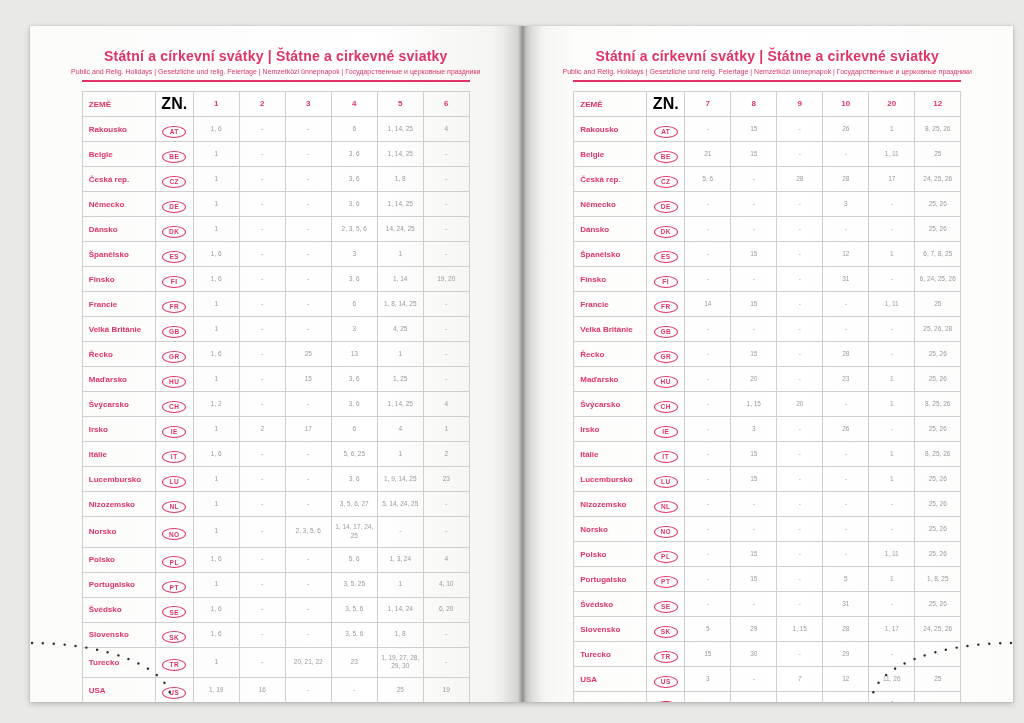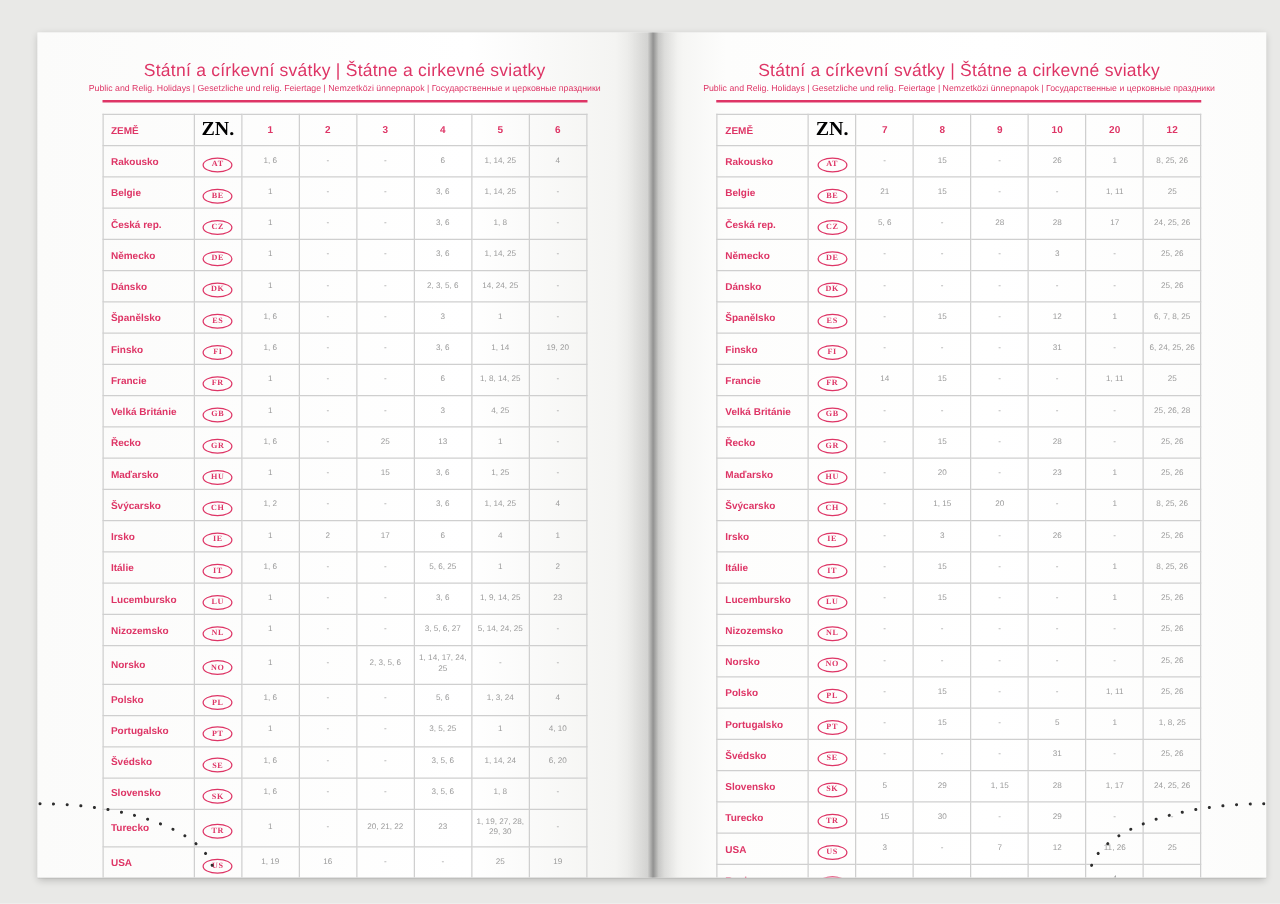--- a/index.html
+++ b/index.html
@@ -31,21 +31,21 @@
   .page-right{background:linear-gradient(to right,#c9c9c7 0%,#e9e9e7 2%,#f6f6f4 5%,#fdfdfc 12%,#ffffff 55%,#fcfcfb 100%);}
   .spine{
     position:absolute; left:calc(50% - 20px); top:0;
     width:40px; height:100%;
     background:linear-gradient(to right,rgba(0,0,0,0) 0%,rgba(0,0,0,.06) 40%,rgba(0,0,0,.30) 50%,rgba(0,0,0,.08) 62%,rgba(0,0,0,0) 100%);
     pointer-events:none;
   }
   .page-inner{ padding-top:22px; }
   .page-title{
     color:var(--accent);
-    font-size:14px; font-weight:normal;
+    font-size:14px; font-weight:bold;
     text-align:center; letter-spacing:.2px;
   }
   .page-subtitle{
     color:var(--accent);
     font-size:7px; font-weight:normal;
     text-align:center; white-space:nowrap;
     margin-top:4px; letter-spacing:0;
   }
   .accent-rule{
     width:388px; height:2px;
@@ -59,21 +59,21 @@
   table.holidays th, table.holidays td{
     border:1px solid var(--border);
     vertical-align:middle;
   }
   .c-country{
     width:73px; text-align:left;
     padding:6px 6px;
     color:var(--accent); font-weight:bold; font-size:8px;
     white-space:nowrap; overflow:hidden;
   }
-  .c-code{ width:38px; text-align:center; padding:3px 1px;font-family:Liberation Serif, serif; }
+  .c-code{ width:38px; text-align:center; padding:3px 1px; }
   .badge{
     display:inline-block;
     border:1px solid var(--accent);
     color:var(--accent);
     border-radius:50%;
     width:24px; padding:1.5px 0;
     font-size:6.5px; font-weight:bold; letter-spacing:.5px;
     text-align:center;
   }
   .c-val{

